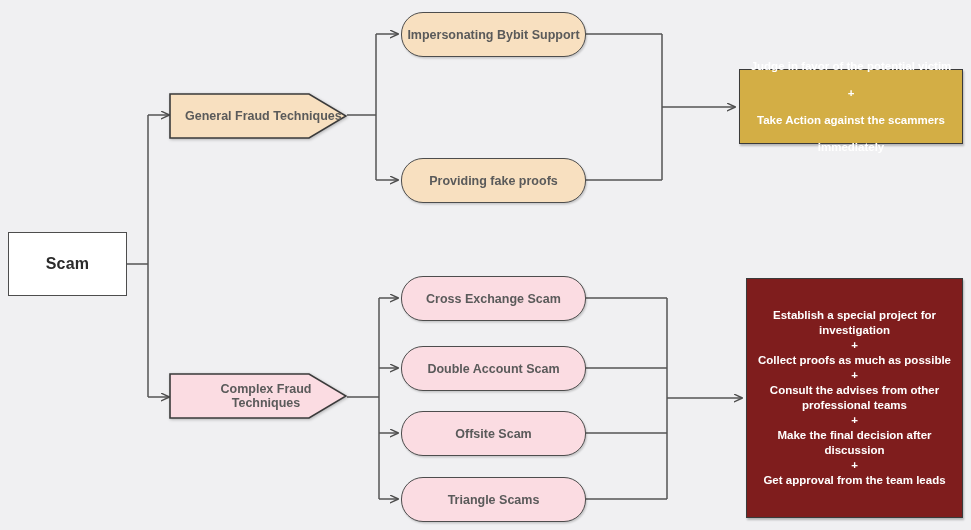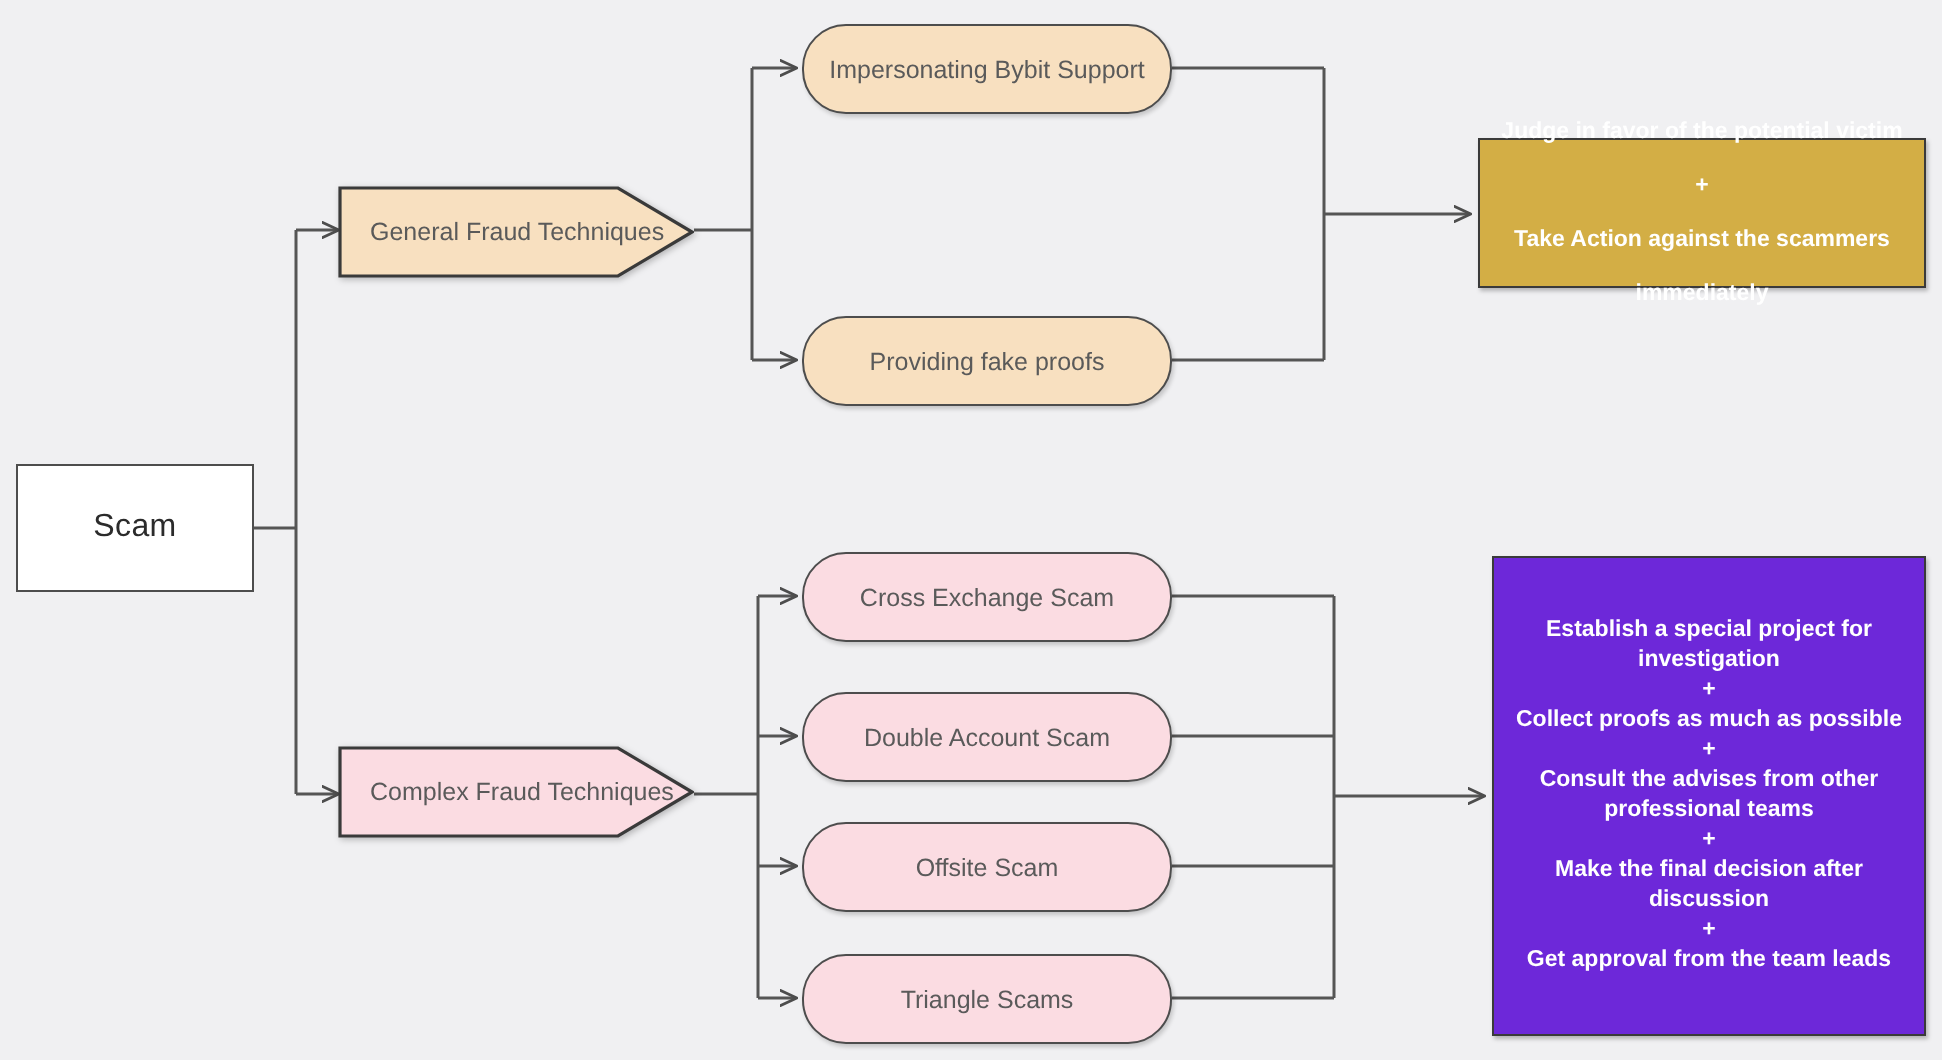--- a/index.html
+++ b/index.html
@@ -5,21 +5,21 @@
   html,body{margin:0;padding:0;}
   body{
     width:971px;height:530px;
     background:#f0f0f2;
     font-family:"Liberation Sans","DejaVu Sans",sans-serif;
     overflow:hidden;
     position:relative;
   }
   #stage{position:absolute;left:0;top:0;width:971px;height:530px;}
   .svg-layer{position:absolute;left:0;top:0;width:971px;height:530px;pointer-events:none;}
-  .node{position:absolute;box-sizing:border-box;display:flex;align-items:center;justify-content:center;text-align:center;}
+  .node{position:absolute;box-sizing:border-box;display:flex;align-items:center;justify-content:center;text-align:center;font-weight:bold;}
 
   
   .rect-root{
     background:#ffffff;
     border:1.6px solid #4d4d4d;
     color:#2b2b2b;
     font-size:16px;
     letter-spacing:.2px;
   }
 
@@ -52,21 +52,21 @@
     border:1.6px solid #3a3a3a;
     color:#ffffff;
     font-weight:bold;
     font-size:11.5px;
     line-height:15px;
     flex-direction:column;
     padding:6px 8px;
     box-shadow:1px 1.5px 2px rgba(0,0,0,.25);
   }
   .outcome.gold{background:#d3ae45;gap:12px;}
-  .outcome.red{background:#6d28d9;}
+  .outcome.red{background:#7f1d1d;}
   .outcome .ln{display:block;width:100%;}
   .outcome .plus{display:block;width:100%;}
 </style>
 </head>
 <body>
 
 <div id="stage">
 
   <svg class="svg-layer" viewBox="0 0 971 530" width="971" height="530">
     <defs>

